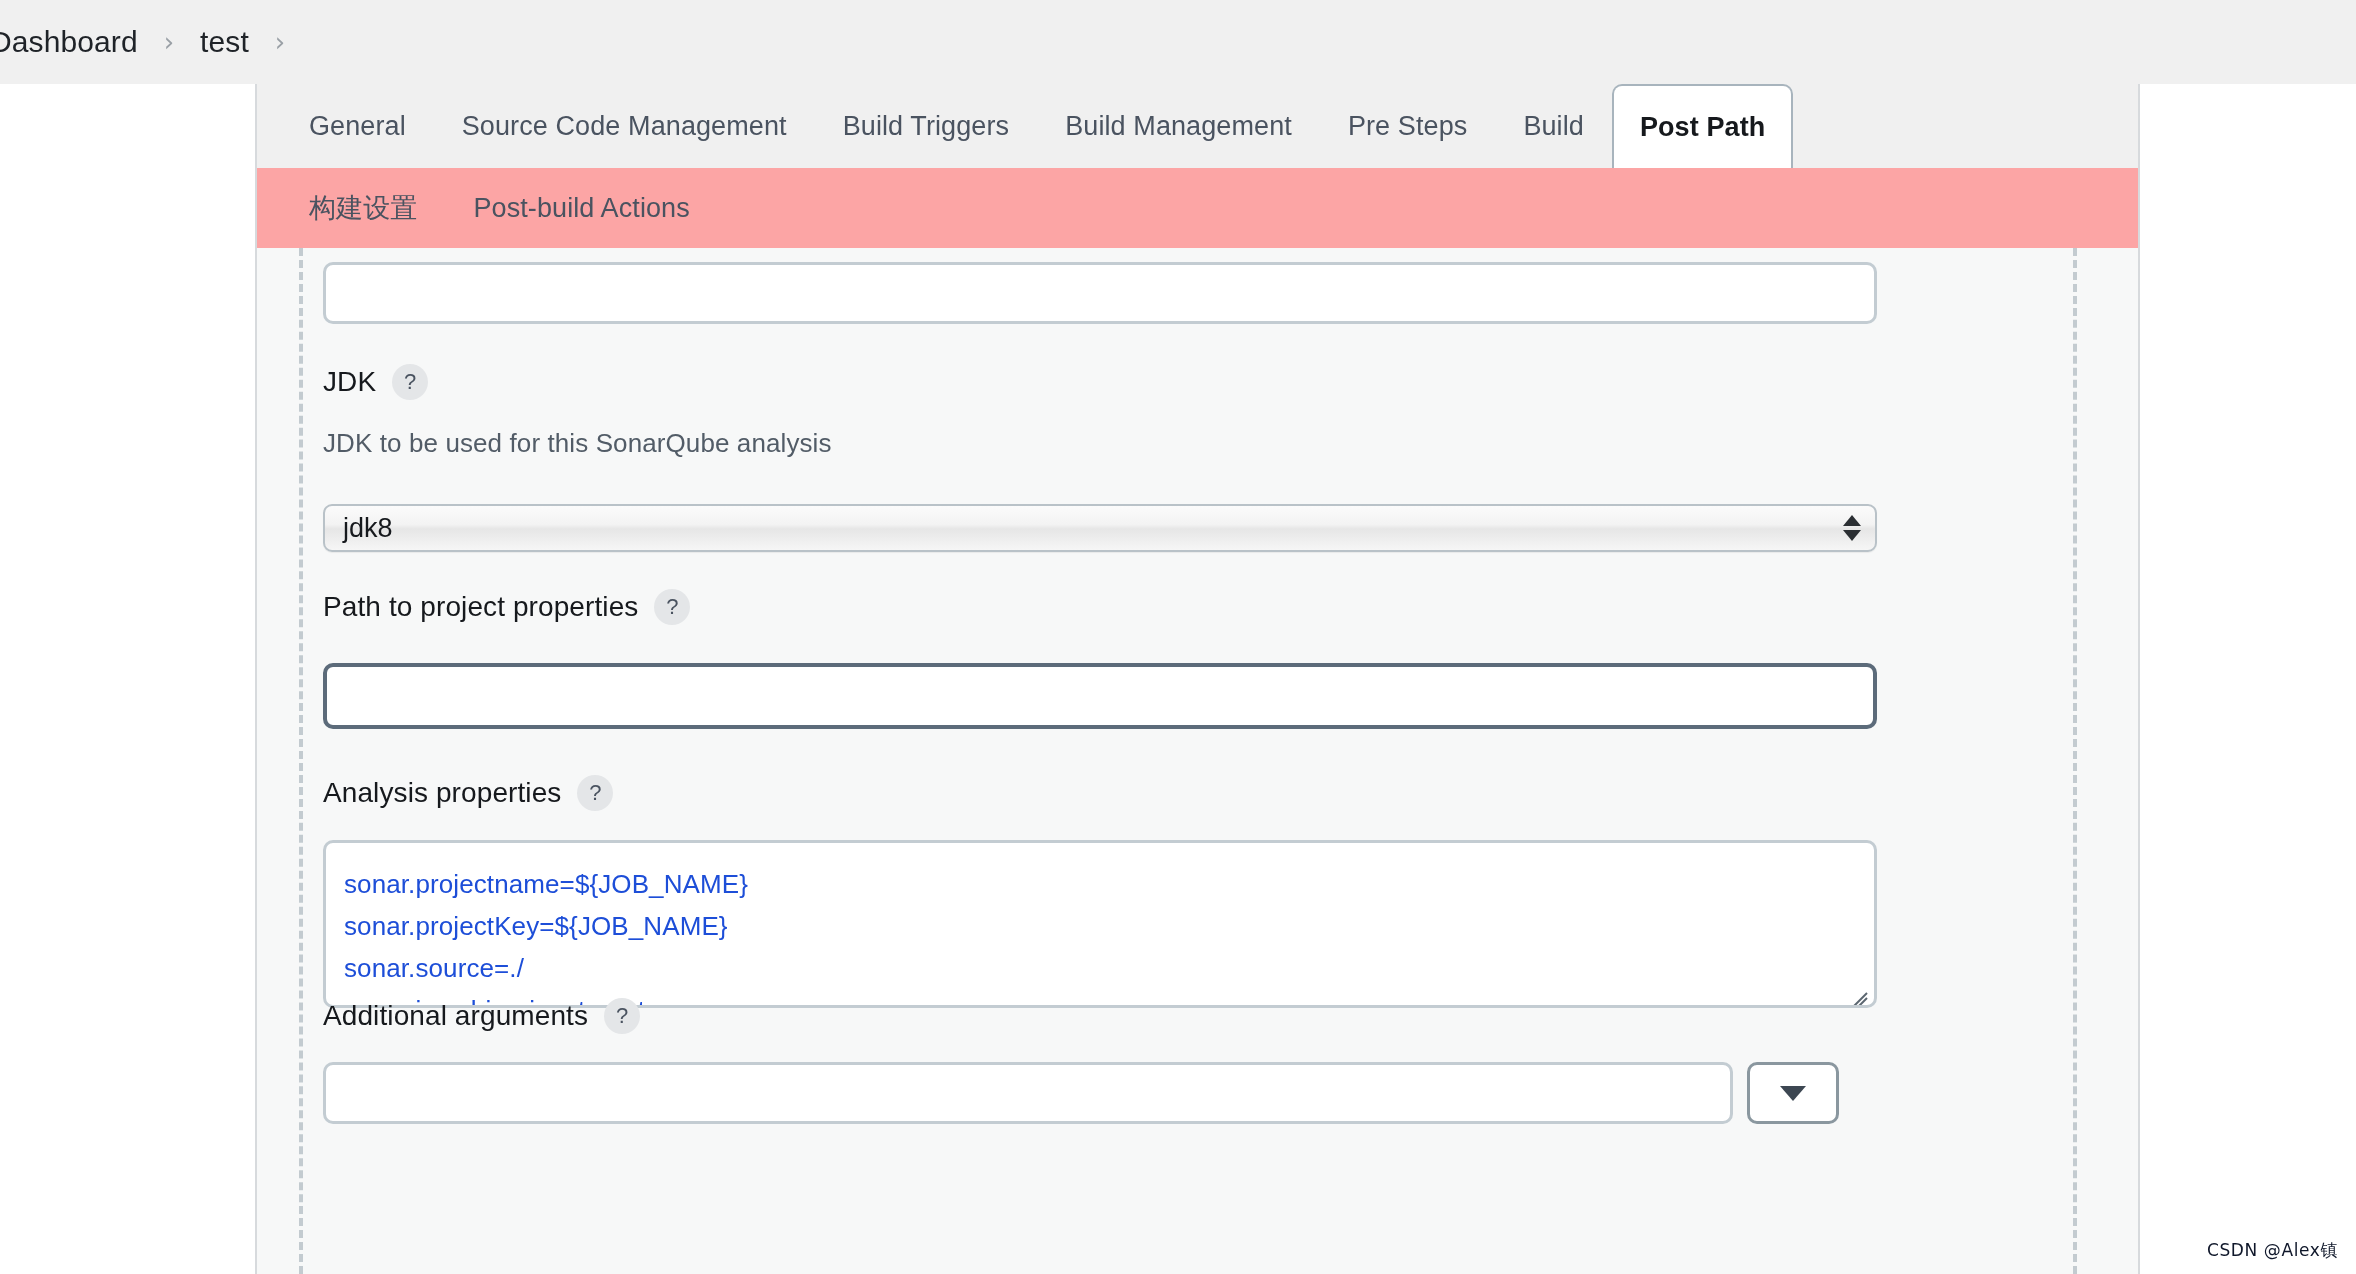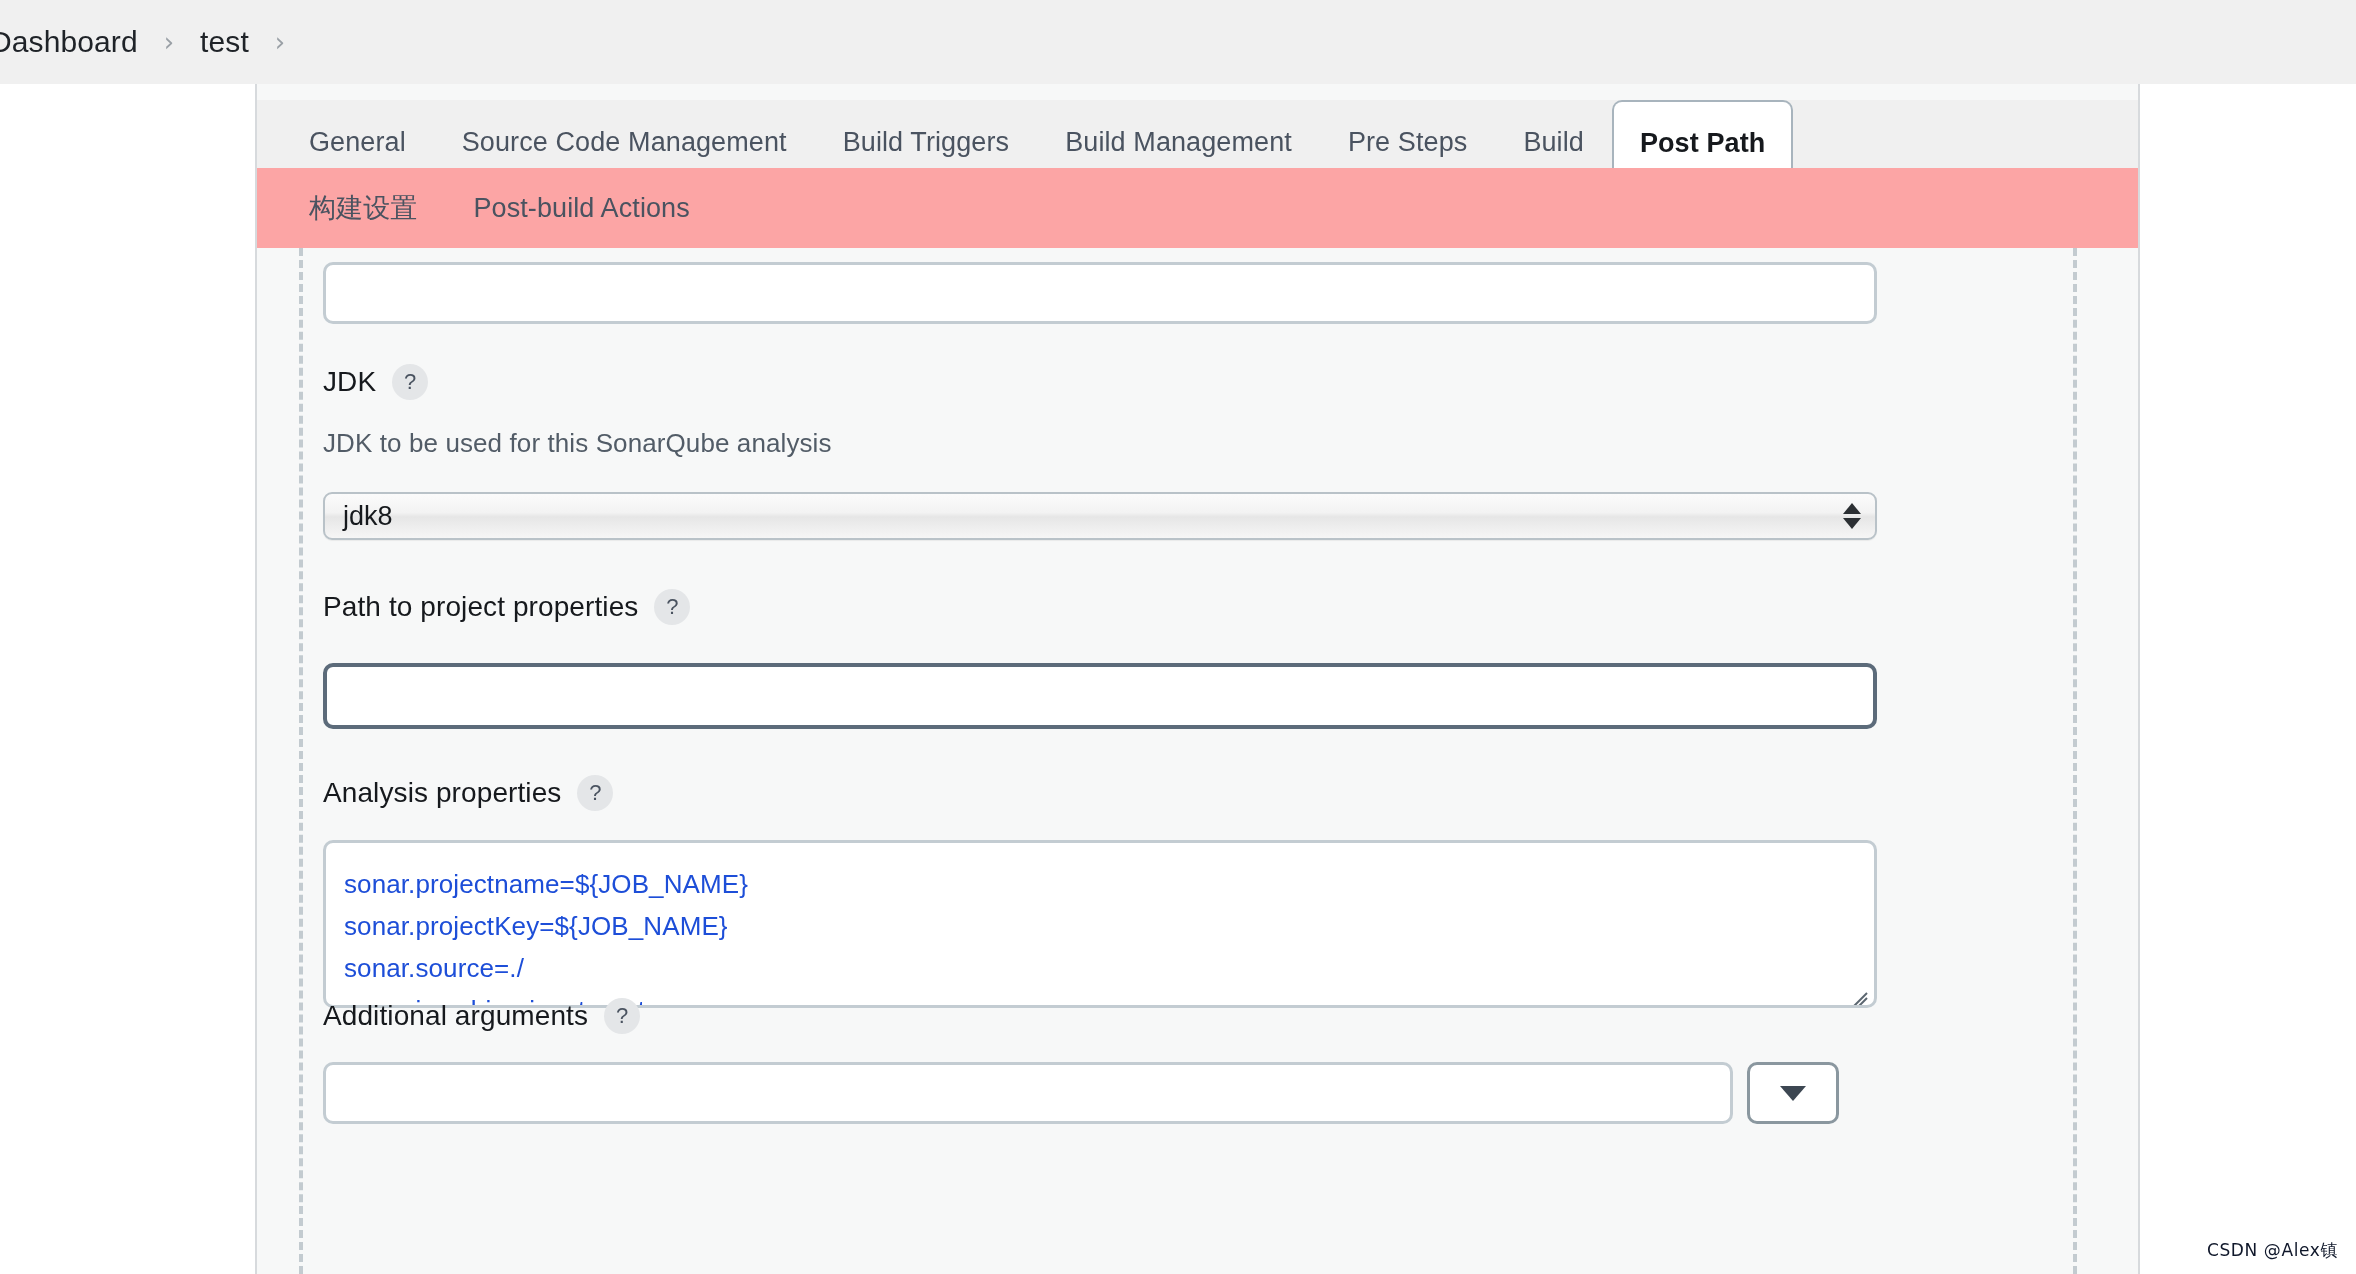--- a/index.html
+++ b/index.html
@@ -61,21 +61,21 @@
     left: 255px; top: 84px;
     width: 1885px; height: 1190px;
     background: #f7f8f8;
     border-left: 2px solid #d7dadd;
     border-right: 2px solid #d7dadd;
   }
 
   
   #tabbar-primary {
     position: absolute;
-    left: 0; top: 16px;
+    left: 0; top: 0;
     width: 100%; height: 84px;
     background: #f0f0f0;
     display: flex;
     align-items: flex-end;
     padding-left: 24px;
   }
   #tabbar-secondary {
     position: absolute;
     left: 0; top: 84px;
     width: 100%; height: 80px;
@@ -187,20 +187,21 @@
     position: relative;
     width: 1554px;
     height: 48px;
     border: 2px solid #b9c2c8;
     border-radius: 9px;
     background: linear-gradient(#fbfbfb 0%, #f3f3f3 42%, #e6e6e6 52%, #f6f6f6 100%);
     display: flex;
     align-items: center;
     padding-left: 18px;
     box-shadow: 0 1px 1px rgba(0,0,0,.06);
+    margin-top: 12px;
   }
   .select-value {
     font-size: 27px;
     color: #16191d;
   }
   .select-arrows {
     position: absolute;
     right: 14px;
     top: 50%;
     transform: translateY(-50%);

